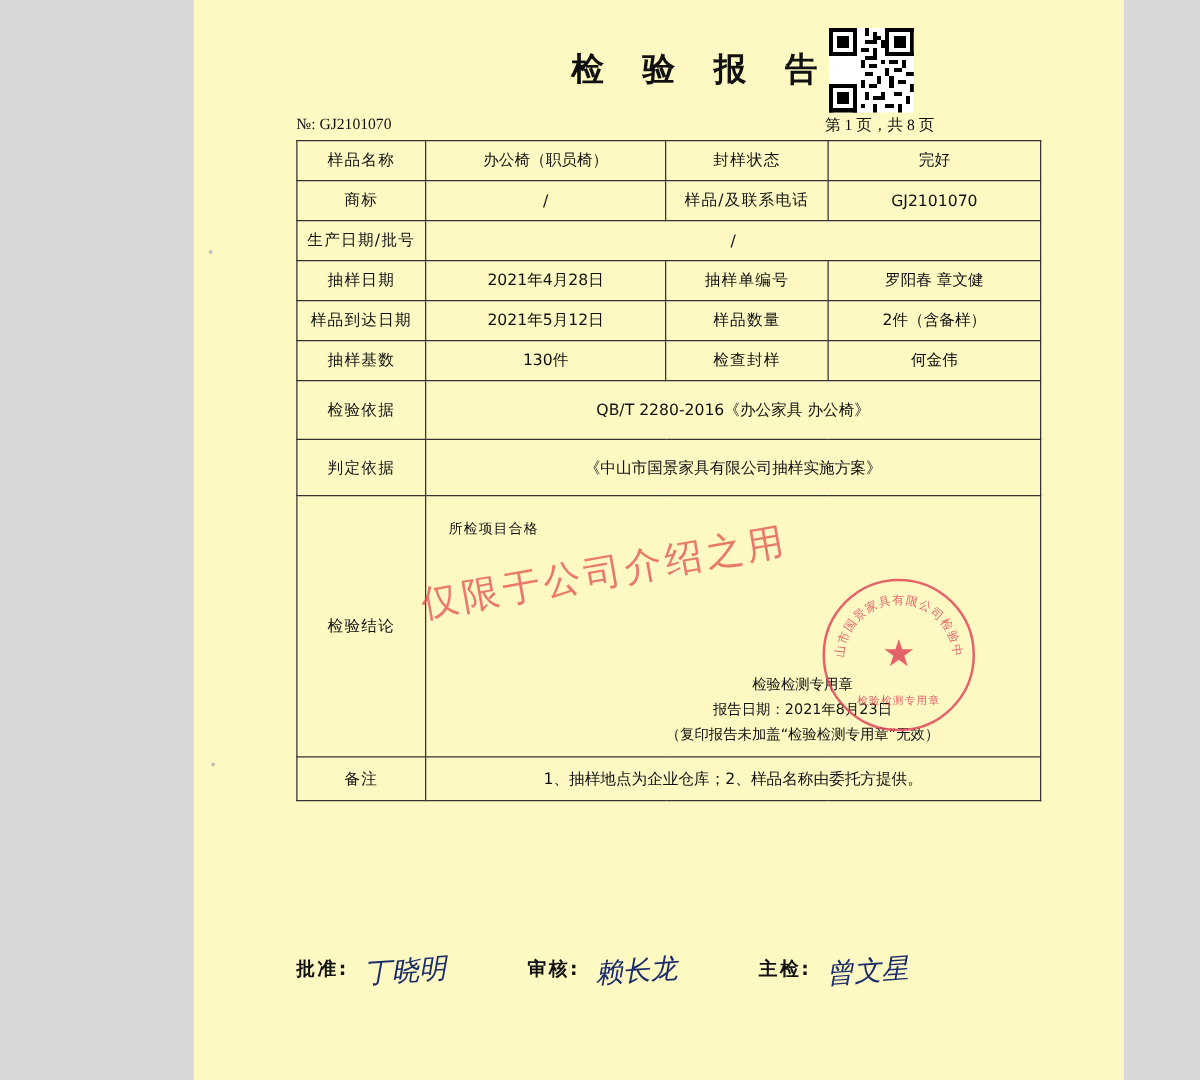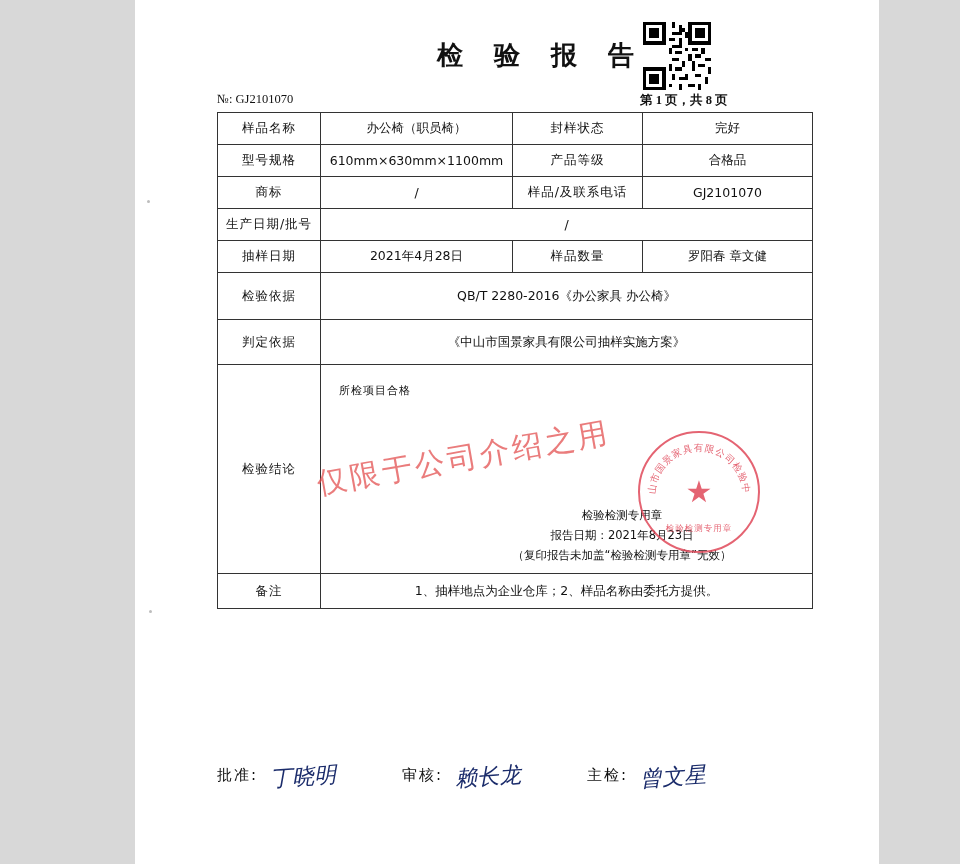--- a/index.html
+++ b/index.html
@@ -8,25 +8,25 @@
   }
   body {
     width: 960px;
     height: 864px;
     background: #d8d8d8;
     font-family: "Liberation Serif", serif;
     overflow: hidden;
   }
   .page {
     position: absolute;
-    left: 135px;
+    left: 155px;
     top: 0;
     width: 744px;
     height: 864px;
-    background: #ffffff;
+    background: #fef9c3;
   }
   .doc-title {
     position: absolute;
     left: 0;
     top: 38px;
     width: 812px;
     text-align: center;
     font-size: 26px;
     letter-spacing: 11px;
     color: #111;
@@ -48,21 +48,20 @@
     font-size: 12.5px;
     color: #111;
     font-family: "Liberation Serif", serif;
   }
   .page-count {
     position: absolute;
     left: 505px;
     top: 92px;
     font-size: 12.5px;
     color: #111;
-    font-weight: bold;
   }
   table.main {
     position: absolute;
     left: 82px;
     top: 112px;
     width: 595px;
     border-collapse: collapse;
     table-layout: fixed;
   }
   table.main td {
@@ -174,21 +173,21 @@
     top: 762px;
     width: 595px;
     height: 50px;
   }
   .sign-item { position: absolute; top: 0; }
   .sign-label {
     font-size: 15px;
     letter-spacing: 2px;
     color: #111;
     font-family: "DejaVu Sans", sans-serif;
-    font-weight: normal;
+    font-weight: bold;
   }
   .sign-hand {
     font-size: 22px;
     color: #1b2c6b;
     font-family: "DejaVu Serif", serif;
     font-style: italic;
     transform: rotate(-4deg);
     display: inline-block;
   }
   .sign-a { left: 0px; }
@@ -280,40 +279,46 @@
       <col style="width:170px">
     </colgroup>
     <tbody>
       <tr>
         <td class="lbl">样品名称</td>
         <td>办公椅（职员椅）</td>
         <td class="lbl">封样状态</td>
         <td>完好</td>
       </tr>
       <tr>
-        <td class="lbl">型号规格</td>
-        <td class="val-serif">610mm×630mm×1100mm</td>
-        <td class="lbl">产品等级</td>
-        <td>合格品</td>
-      </tr>
-      <tr>
         <td class="lbl">商标</td>
         <td class="val-serif">/</td>
         <td class="lbl">样品/及联系电话</td>
         <td class="val-serif">GJ2101070</td>
       </tr>
       <tr>
         <td class="lbl">生产日期/批号</td>
         <td colspan="3" class="val-serif">/</td>
       </tr>
       <tr>
         <td class="lbl">抽样日期</td>
         <td>2021年4月28日</td>
+        <td class="lbl">抽样单编号</td>
+        <td>罗阳春  章文健</td>
+      </tr>
+      <tr>
+        <td class="lbl">样品到达日期</td>
+        <td>2021年5月12日</td>
         <td class="lbl">样品数量</td>
-        <td>罗阳春  章文健</td>
+        <td>2件（含备样）</td>
+      </tr>
+      <tr>
+        <td class="lbl">抽样基数</td>
+        <td>130件</td>
+        <td class="lbl">检查封样</td>
+        <td>何金伟</td>
       </tr>
       <tr>
         <td class="lbl" style="height:46px;">检验依据</td>
         <td colspan="3" class="left">QB/T 2280-2016《办公家具  办公椅》</td>
       </tr>
       <tr>
         <td class="lbl" style="height:44px;">判定依据</td>
         <td colspan="3" class="left">《中山市国景家具有限公司抽样实施方案》</td>
       </tr>
       <tr>

